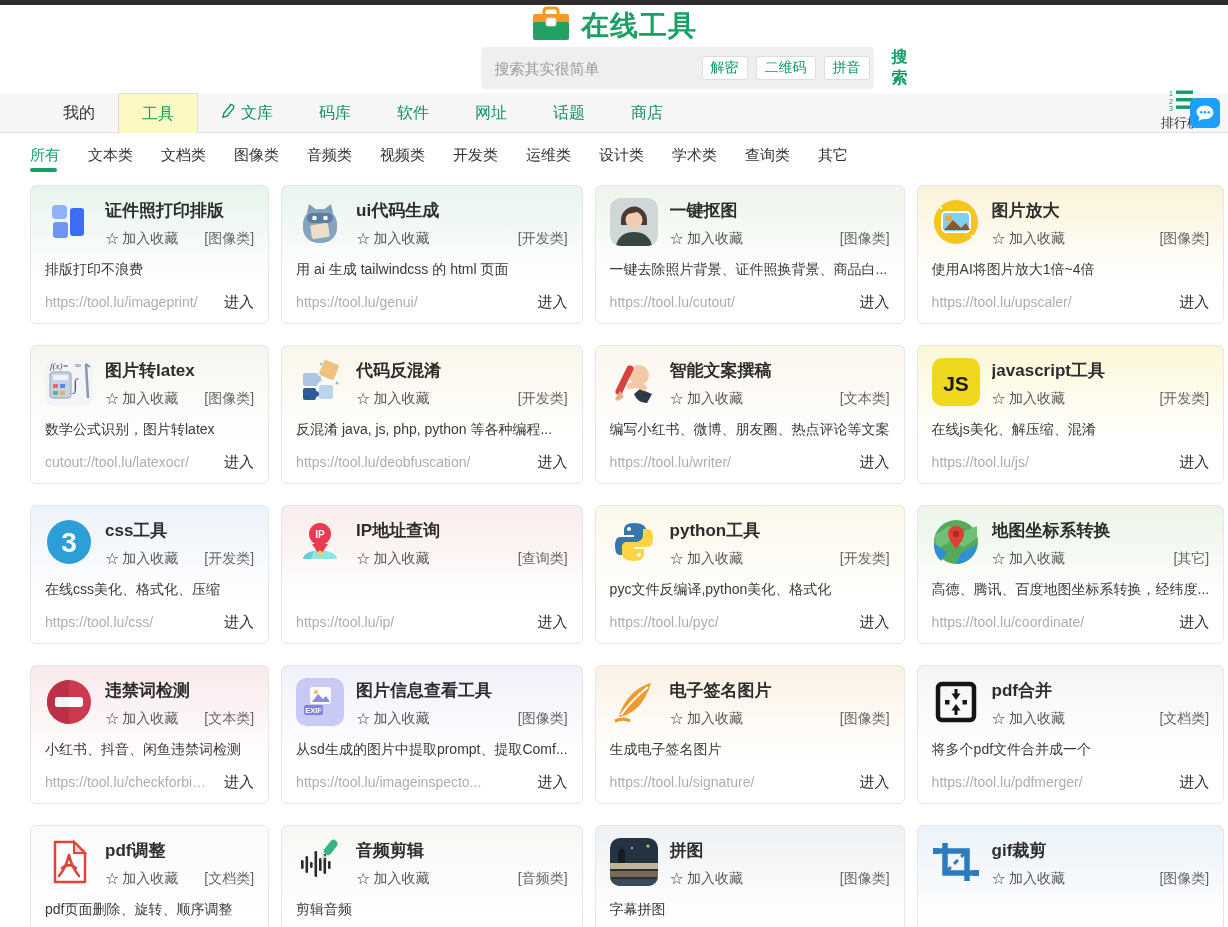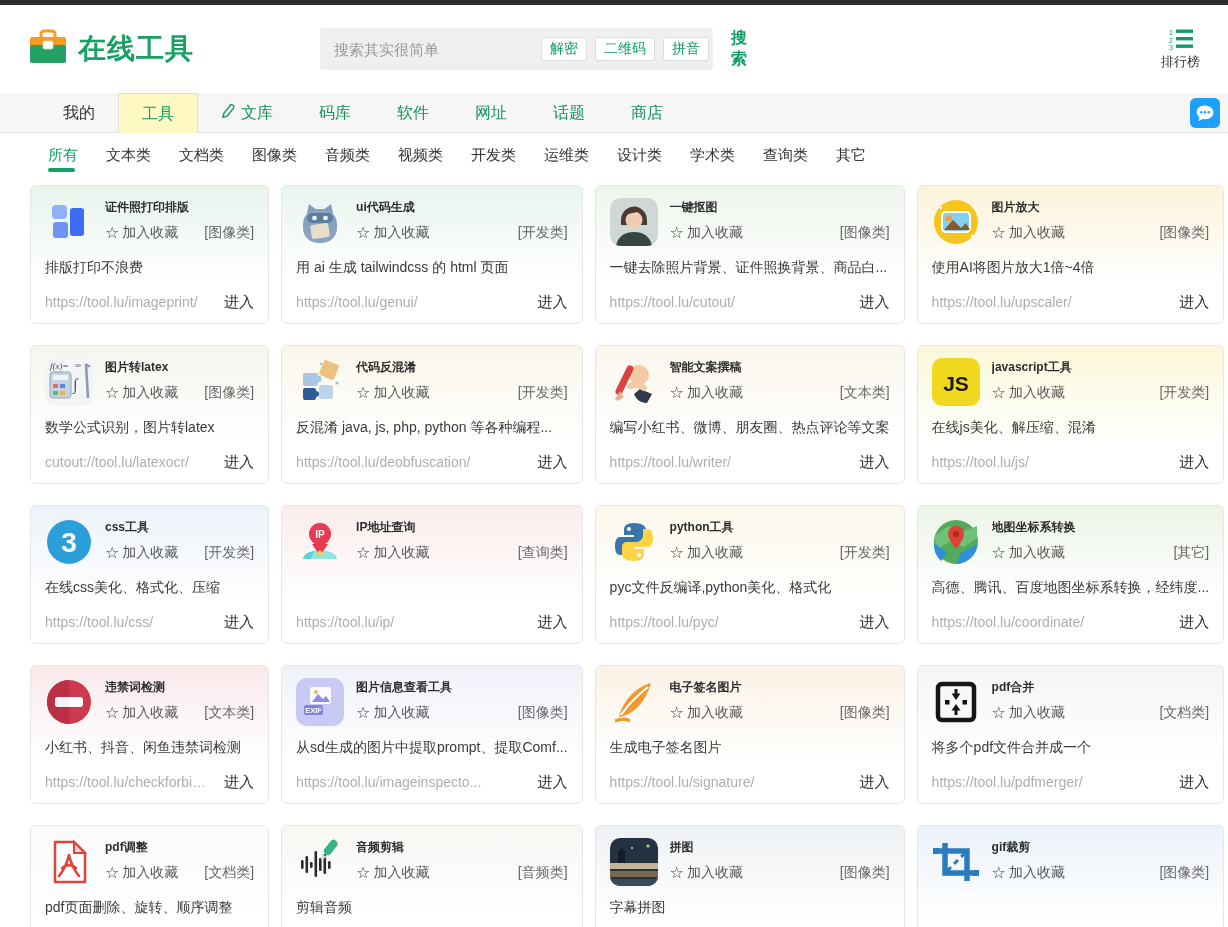--- a/index.html
+++ b/index.html
@@ -1,21 +1,21 @@
 <!DOCTYPE html>
 <html><head>
 <meta charset="utf-8">
 <style>
   * { margin:0; padding:0; box-sizing:border-box; }
   html,body { width:1228px; height:927px; overflow:hidden; background:#fff;
     font-family:"Liberation Sans","DejaVu Sans",sans-serif; }
   .topbar { height:5px; background:#2d2d2d; }
 
   
-  .header { height:88px; display:flex; align-items:center; padding:0 28px; }
+  .header { height:88px; display:flex; align-items:center; padding:0 28px;flex-direction:column; }
   .logo { display:flex; align-items:center; gap:10px; flex:none; }
   .logo-text { font-size:28px; font-weight:bold; color:#1aa064; letter-spacing:1px; }
   .search { flex:none; width:393px; height:42px; background:#efefef; border-radius:4px;
     display:flex; align-items:center; padding:0 10px 0 14px; margin-left:126px; }
   .search input { flex:1; border:none; outline:none; background:transparent;
     font-size:15px; color:#333; font-family:inherit; }
   .search input::placeholder { color:#9b9b9b; }
   .hot-tag { background:#fff; border:1px solid #ddd; border-radius:3px; color:#0e9d63;
     font-size:14px; padding:2px 8px; margin-left:8px; cursor:pointer; white-space:nowrap; }
   .search-btn { color:#0e9d63; font-weight:bold; font-size:16px; margin:0 10px 0 22px;
@@ -31,36 +31,36 @@
     cursor:pointer; display:flex; align-items:center; gap:5px; }
   .tab.mine { color:#333; }
   .tab.active { background:#fef9c3; border:1px solid #ddd; border-bottom:none;
     margin-bottom:-1px; color:#0e9d63; border-radius:2px 2px 0 0; }
   .tab svg { width:15px; height:15px; }
   .chat-btn { margin-left:auto; align-self:center; width:30px; height:30px;
     cursor:pointer; flex:none; }
   .chat-btn svg { width:30px; height:30px; display:block; }
 
   
-  .catbar { display:flex; padding:13px 48px 12px; gap:28px; }
+  .catbar { display:flex; padding:13px 30px 12px; gap:28px; }
   .cat-item { font-size:15px; color:#333; cursor:pointer; position:relative; padding-bottom:7px; }
   .cat-item.active { color:#12a066; }
   .cat-item.active::after { content:""; position:absolute; left:0; bottom:0;
     width:27px; height:4px; border-radius:2px; background:#12a066; }
 
   
   .grid { display:grid; grid-template-columns:repeat(4,1fr); gap:21px 12px; margin:1px 30px 0; }
   .card { height:139px; border:1px solid #e6e6e6; border-radius:6px;
     padding:12px 14px 11px; display:flex; flex-direction:column; cursor:pointer;
     background:linear-gradient(180deg, var(--tint,#fff) 0%, #ffffff 70%); }
   .head { display:flex; gap:12px; }
   .icon { width:48px; height:48px; flex:none; border-radius:10px; overflow:hidden; }
   .icon svg { width:48px; height:48px; display:block; }
   .head-text { flex:1; min-width:0; padding-top:1px; }
-  .title { font-size:12px; font-weight:bold; color:#2d2d2d; white-space:nowrap;
+  .title { font-size:17px; font-weight:bold; color:#2d2d2d; white-space:nowrap;
     overflow:hidden; text-overflow:ellipsis; }
   .meta { display:flex; justify-content:space-between; align-items:center;
     margin-top:7px; font-size:14px; color:#555; }
   .fav { display:flex; align-items:center; gap:3px; cursor:pointer; }
   .star { font-size:16px; color:#444; }
   .cat { color:#666; flex:none; }
   .desc { margin-top:13px; font-size:14px; color:#3a3a3a; white-space:nowrap;
     overflow:hidden; text-overflow:ellipsis; }
   .foot { margin-top:auto; display:flex; justify-content:space-between; align-items:baseline; }
   .url { font-size:14px; color:#aeaeae; white-space:nowrap; overflow:hidden;

